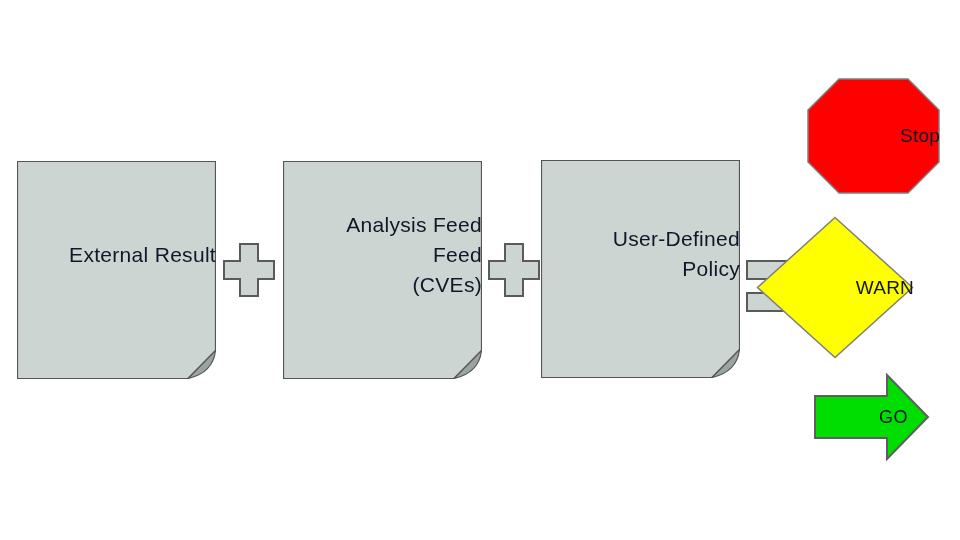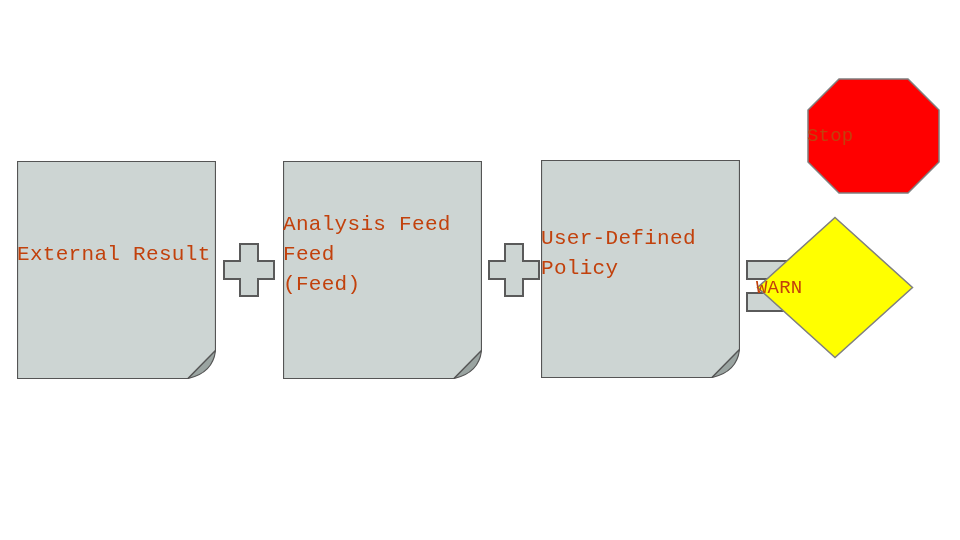--- a/index.html
+++ b/index.html
@@ -8,24 +8,23 @@
     background:#ffffff;
     font-family:"Liberation Sans", sans-serif;
     position:relative;overflow:hidden;
   }
   .canvas{position:absolute;inset:0;}
   .shape{position:absolute;}
   .shape svg{display:block;}
   .overlay{
     position:absolute;inset:0;
     display:flex;flex-direction:column;
-    align-items:flex-start;justify-content:center;
-    text-align:center;color:#c2410c;
+    align-items:flex-end;justify-content:center;
+    text-align:center;color:#0f172a;
     pointer-events:none;
-    font-family:Liberation Mono, monospace;
   }
   .doc-label{font-size:21px;line-height:30px;letter-spacing:0.3px;padding-bottom:30px;}
   .doc-label span{display:block;white-space:nowrap;}
   .outcome-label{font-size:19px;letter-spacing:0.2px;}
   .arrow-label{font-size:18px;padding-right:22px;letter-spacing:0.5px;}
 </style>
 </head>
 <body>
 
 <div class="canvas">
@@ -47,21 +46,21 @@
   </div>
 
   <div class="shape" style="left:283px;top:161px;width:199px;height:218px">
     <svg width="199" height="218" viewBox="0 0 199 218">
       <path d="M0.5,0.5 H198.5 V189.5 L171,217.5 H0.5 Z" stroke="#555555" stroke-width="1.2" fill="#cdd5d3"></path>
       <path d="M171,217.5 L198.5,189.5 Q196,212 171,217.5 Z" stroke="#555555" stroke-width="1.2" fill="#9aa4a1"></path>
     </svg>
     <div class="overlay doc-label">
       <span>Analysis Feed</span>
       <span>Feed</span>
-      <span>(Feed)</span>
+      <span>(CVEs)</span>
     </div>
   </div>
 
   <div class="shape" style="left:488px;top:243px;width:52px;height:54px">
     <svg width="52" height="54" viewBox="0 0 52 54">
       <polygon points="17,1 35,1 35,18 51,18 51,36 35,36 35,53 17,53 17,36 1,36 1,18 17,18" stroke="#5a5a5a" stroke-width="2" fill="#cdd5d3"></polygon>
     </svg>
   </div>
 
   <div class="shape" style="left:541px;top:160px;width:199px;height:218px">
@@ -95,14 +94,22 @@
 
   <div class="shape" style="left:756px;top:216px;width:158px;height:143px">
     <svg width="158" height="143" viewBox="0 0 158 143">
       <polygon points="79,1.5 156.5,71.5 79,141.5 1.5,71.5" stroke="#7f7f7f" stroke-width="1.5" fill="#ffff00"></polygon>
     </svg>
     <div class="overlay outcome-label">
       <span>WARN</span>
     </div>
   </div>
 
+  <div class="shape" style="left:814px;top:373px;width:116px;height:88px">
+    <svg width="116" height="88" viewBox="0 0 116 88">
+      <polygon points="1,23 73,23 73,2 114,44 73,86 73,65 1,65" stroke="#5f5f5f" stroke-width="2" fill="#00dd00"></polygon>
+    </svg>
+    <div class="overlay arrow-label">
+      <span>GO</span>
+    </div>
+  </div>
 
 </div>
 
 </body></html>

